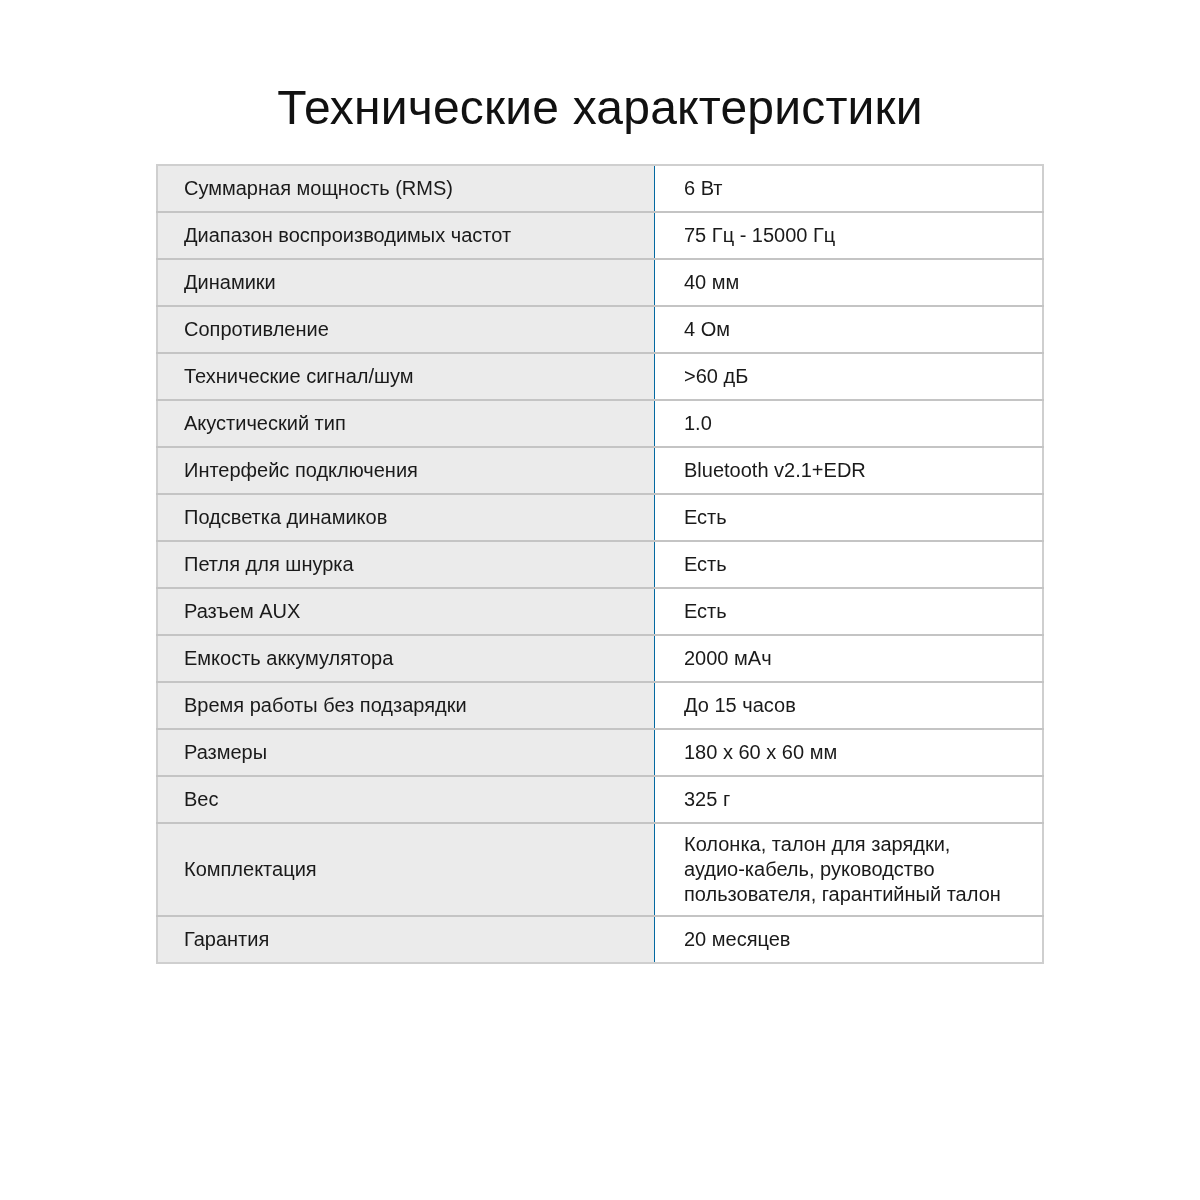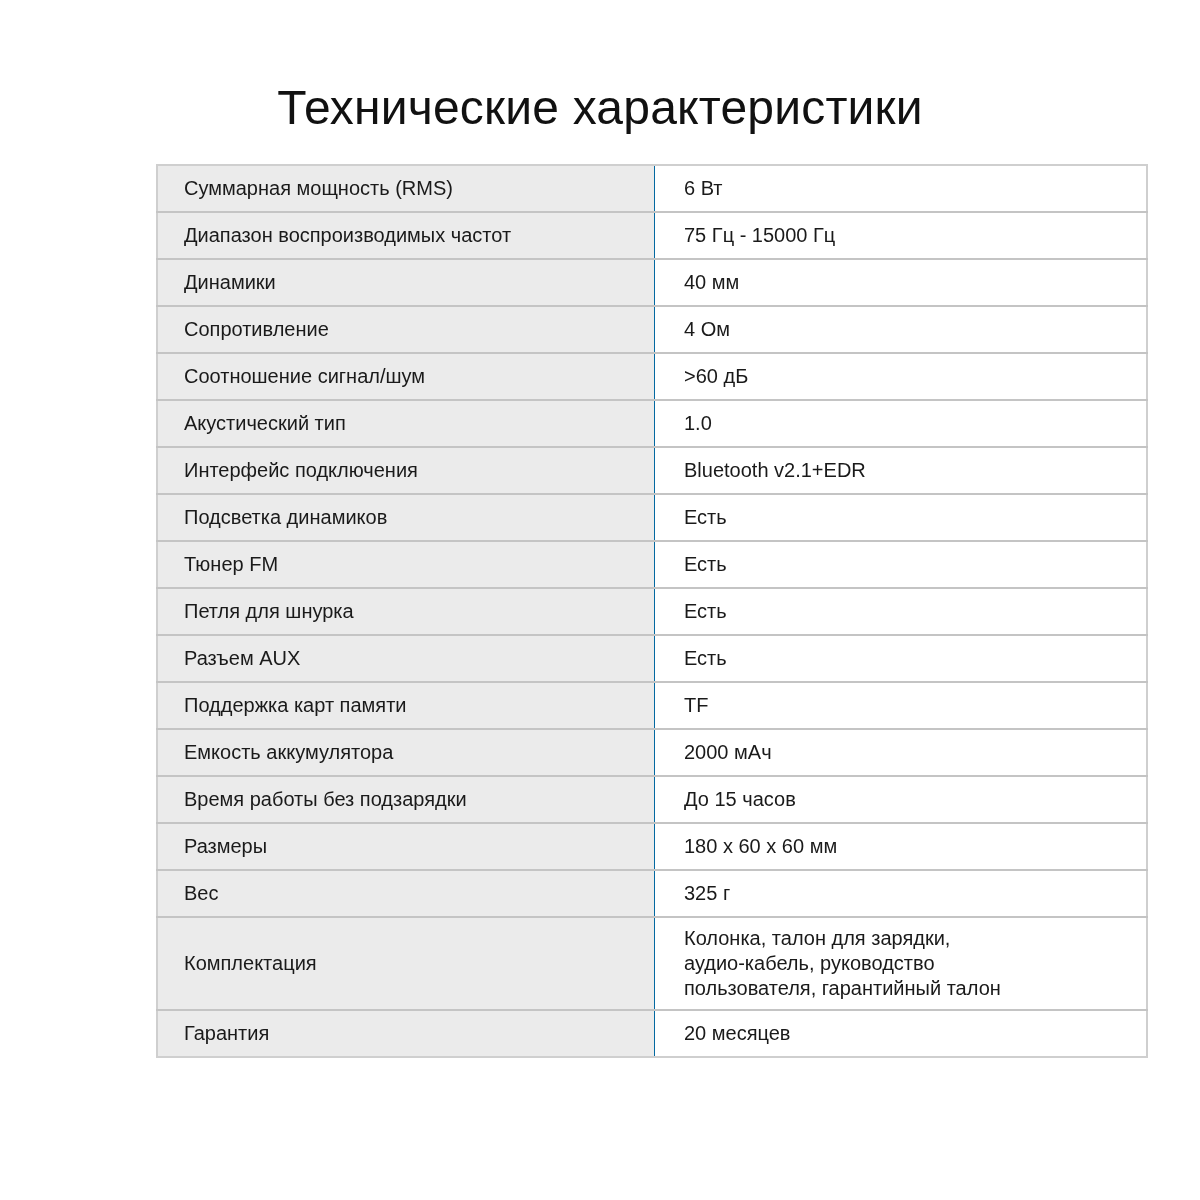--- a/index.html
+++ b/index.html
@@ -7,21 +7,21 @@
     width: 1200px; height: 1200px; background: #ffffff;
     font-family: "Liberation Sans", "DejaVu Sans", sans-serif;
     color: #1a1a1a; position: relative; overflow: hidden;
   }
   .title {
     position: absolute; top: 48px; left: 0; width: 1200px;
     text-align: center; font-size: 48px; font-weight: 400; color: #111;
     letter-spacing: 0.2px;
   }
   .spec-table {
-    position: absolute; top: 164px; left: 156px; width: 992px;
+    position: absolute; top: 164px; left: 156px; width: 888px;
     border-collapse: collapse; table-layout: fixed;
     border: 2px solid #cfcfcf;
     padding-left: 24px;
   }
   .spec-table td {
     border-top: 2px solid #c4c4c4;
     font-size: 20px; line-height: 25px; vertical-align: middle;
     padding: 0;
   }
   .spec-table tr:first-child td { border-top: none; }
@@ -52,50 +52,42 @@
       </tr>
     <tr>
         <td class="label">Динамики</td>
         <td class="value">40 мм</td>
       </tr>
     <tr>
         <td class="label">Сопротивление</td>
         <td class="value">4 Ом</td>
       </tr>
     <tr>
-        <td class="label">Соотношение сигнал/шум</td>
+        <td class="label">Технические сигнал/шум</td>
         <td class="value">&gt;60 дБ</td>
       </tr>
     <tr>
         <td class="label">Акустический тип</td>
         <td class="value">1.0</td>
       </tr>
     <tr>
         <td class="label">Интерфейс подключения</td>
         <td class="value">Bluetooth v2.1+EDR</td>
       </tr>
     <tr>
         <td class="label">Подсветка динамиков</td>
         <td class="value">Есть</td>
       </tr>
     <tr>
-        <td class="label">Тюнер FM</td>
-        <td class="value">Есть</td>
-      </tr>
-    <tr>
         <td class="label">Петля для шнурка</td>
         <td class="value">Есть</td>
       </tr>
     <tr>
         <td class="label">Разъем AUX</td>
         <td class="value">Есть</td>
-      </tr>
-    <tr>
-        <td class="label">Поддержка карт памяти</td>
-        <td class="value">TF</td>
       </tr>
     <tr>
         <td class="label">Емкость аккумулятора</td>
         <td class="value">2000 мАч</td>
       </tr>
     <tr>
         <td class="label">Время работы без подзарядки</td>
         <td class="value">До 15 часов</td>
       </tr>
     <tr>

